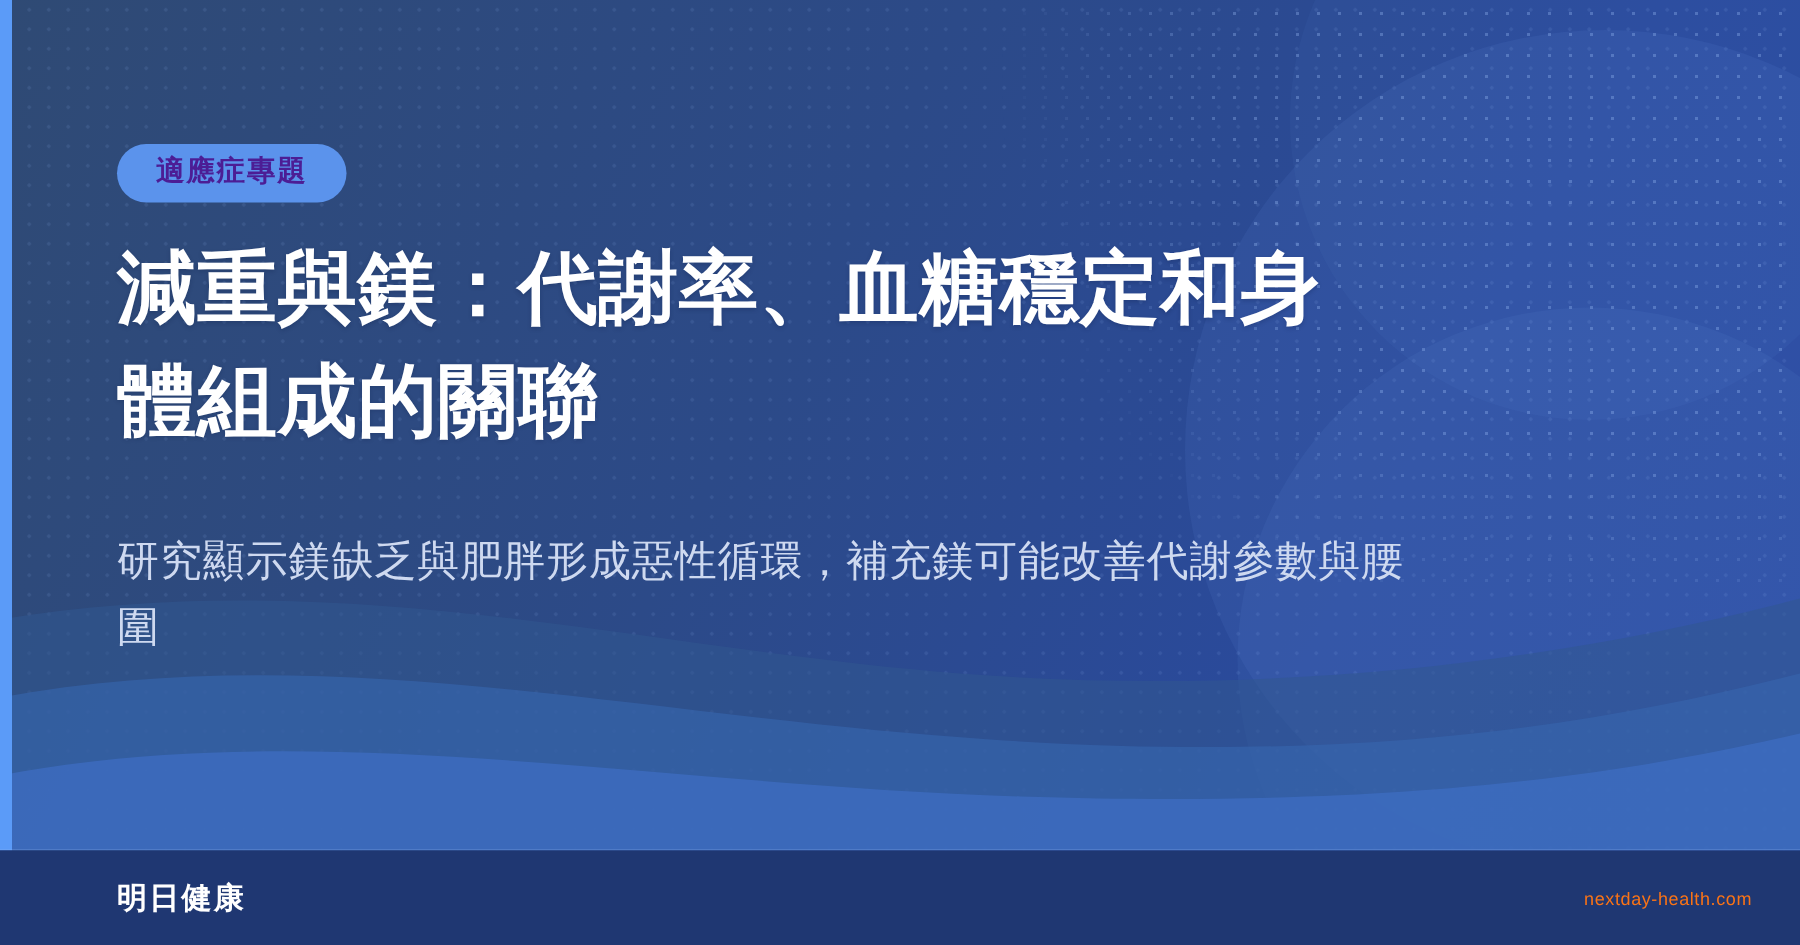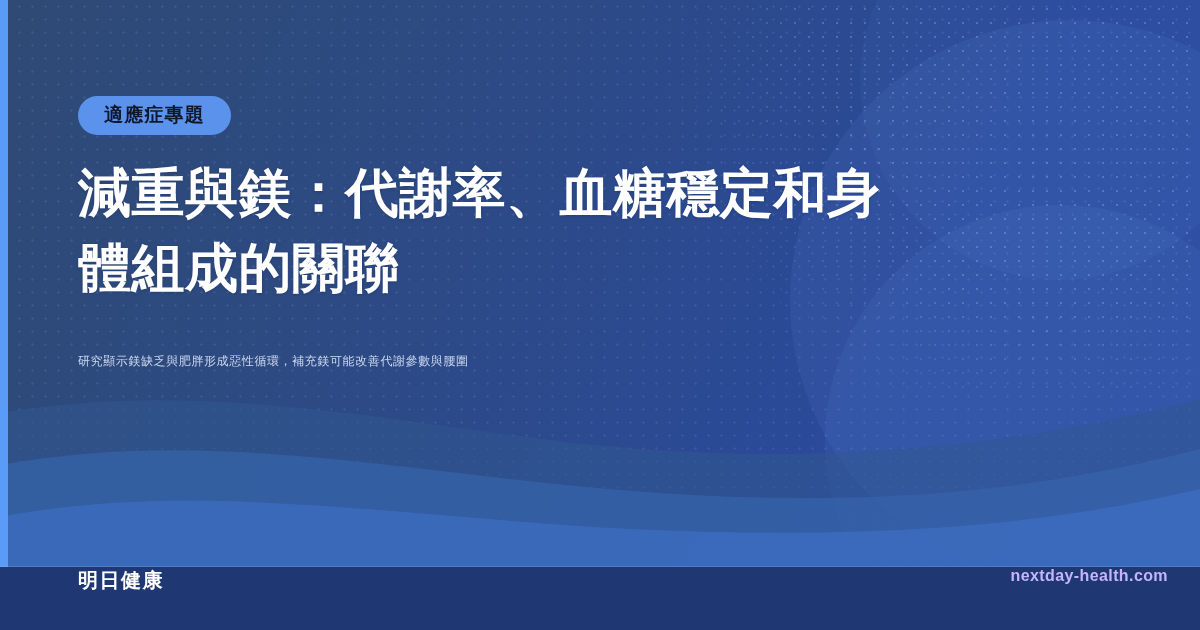--- a/index.html
+++ b/index.html
@@ -78,21 +78,21 @@
   .content {
     position: absolute;
     left: 78px;
     top: 96px;
     width: 880px;
   }
 
   .badge {
     display: inline-block;
     background: #5b93ec;
-    color: #0f172a;
+    color: #4c1d95;
     font-size: 19px;
     font-weight: bold;
     letter-spacing: 1.2px;
     padding: 9px 26px 11px 26px;
     border-radius: 24px;
     line-height: 1;
   }
 
   .title {
     margin: 20px 0 0 0;
@@ -101,55 +101,55 @@
     font-weight: bold;
     line-height: 1.42;
     letter-spacing: 0.5px;
     max-width: 830px;
     text-shadow: 0 1px 3px rgba(10,25,60,0.22);
   }
 
   .subtitle {
     margin: 46px 0 16px 0;
     color: #ced9f0;
-    font-size: 12px;
+    font-size: 28px;
     font-weight: normal;
     line-height: 1.6;
     letter-spacing: 0.6px;
     max-width: 860px;
   }
 
   
   .footer-divider {
     position: absolute;
     left: 0; top: 566px;
     width: 1200px; height: 1px;
     background: rgba(150,185,245,0.22);
   }
   .footer {
     position: absolute;
     left: 0; bottom: 0;
     width: 1200px; height: 63px;
     background: #1f3772;
     display: flex;
+    align-items: center;
     justify-content: space-between;
     box-sizing: border-box;
     padding: 0 32px 0 78px;
   }
   .brand {
     color: #ffffff;
     font-size: 20px;
     font-weight: bold;
     letter-spacing: 1.5px;
   }
   .site-url {
-    color: #c4b5fd;
-    font-size: 16px;
+    color: #f97316;
+    font-size: 12px;
     letter-spacing: 0.4px;
-    font-weight: bold;
   }
 </style>
 </head>
 <body>
 
 <div id="card">
 
   <div class="deco circle-ring"></div>
   <div class="deco circle-a"></div>
   <div class="deco circle-b"></div>

